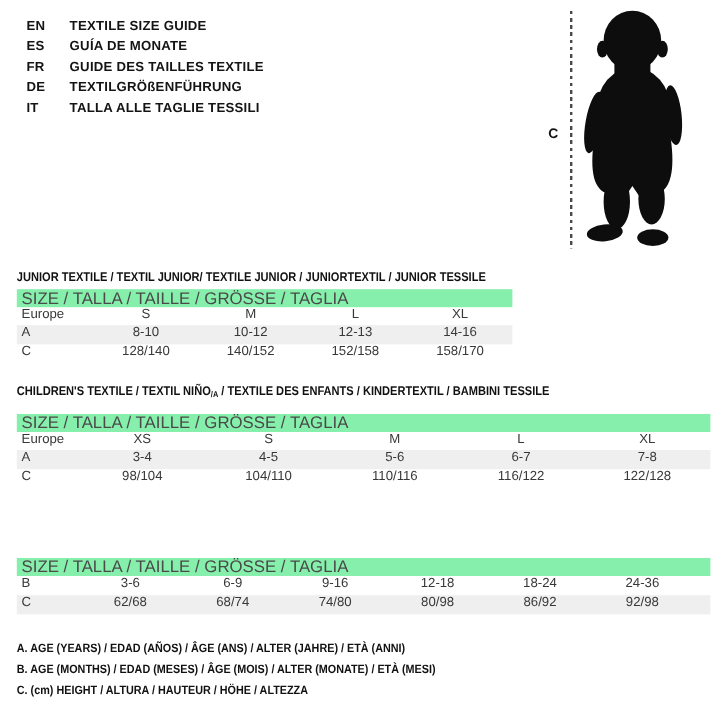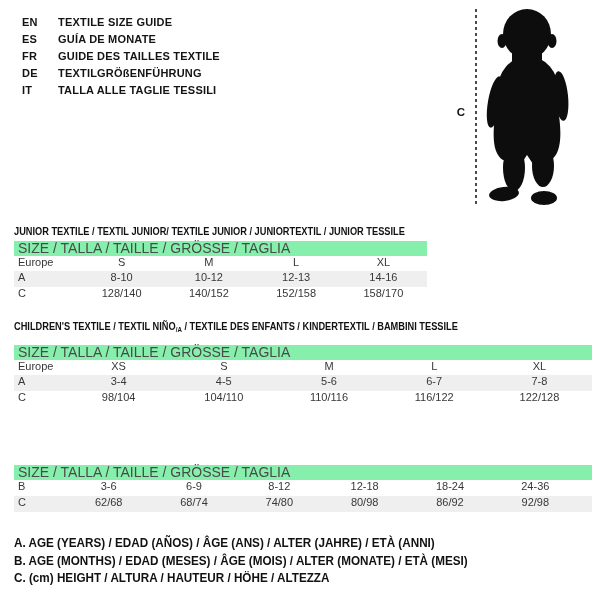--- a/index.html
+++ b/index.html
@@ -28,21 +28,21 @@
     font-size:11px; color:#383838; box-sizing:border-box; }
   .trow.shade { background:#efefef; }
   .rlabel { padding-left:4px; }
   .w1 .rlabel { width:60px; } .w2 .rlabel { width:48px; } .w3 .rlabel { width:48px; }
   .w1, .bar1 { width:413px; } .w2, .w3, .bar23 { width:578px; }
   .w3 { padding-right:14px; }
   .tcell { flex:1; text-align:center; white-space:nowrap; }
   .h15 { height:15px; } .h16 { height:16px; }
   
   .foots { position:absolute; left:14px; top:535px; }
-  .foot-line { height:17.5px; font-weight:bold; font-size:13px; white-space:nowrap; color:#111; }
+  .foot-line { height:17.5px; font-weight:bold; font-size:10px; white-space:nowrap; color:#111; }
   .foot-line .cond { transform:scaleX(0.9); }
   .t3ttl { line-height:17.5px; }
 </style>
 </head>
 <body>
 
 <div id="canvas">
 
   <div class="langs">
     <div class="lang-row">
@@ -145,21 +145,21 @@
     <span class="tcell">122/128</span>
   </div>
 
   <div class="bar bar23" style="top:465px">
     <span>SIZE / TALLA / TAILLE / GRÖSSE / TAGLIA</span>
   </div>
   <div class="trow w3 h16" style="top:480px">
     <span class="rlabel">B</span>
     <span class="tcell">3-6</span>
     <span class="tcell">6-9</span>
-    <span class="tcell">8-12</span>
+    <span class="tcell">9-16</span>
     <span class="tcell">12-18</span>
     <span class="tcell">18-24</span>
     <span class="tcell">24-36</span>
   </div>
   <div class="trow w3 h16 shade" style="top:496px">
     <span class="rlabel">C</span>
     <span class="tcell">62/68</span>
     <span class="tcell">68/74</span>
     <span class="tcell">74/80</span>
     <span class="tcell">80/98</span>

